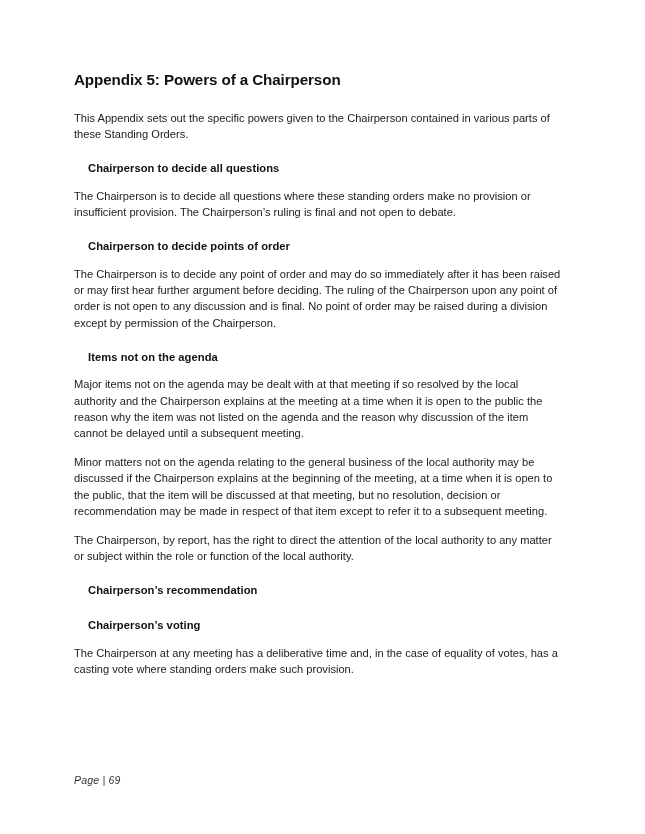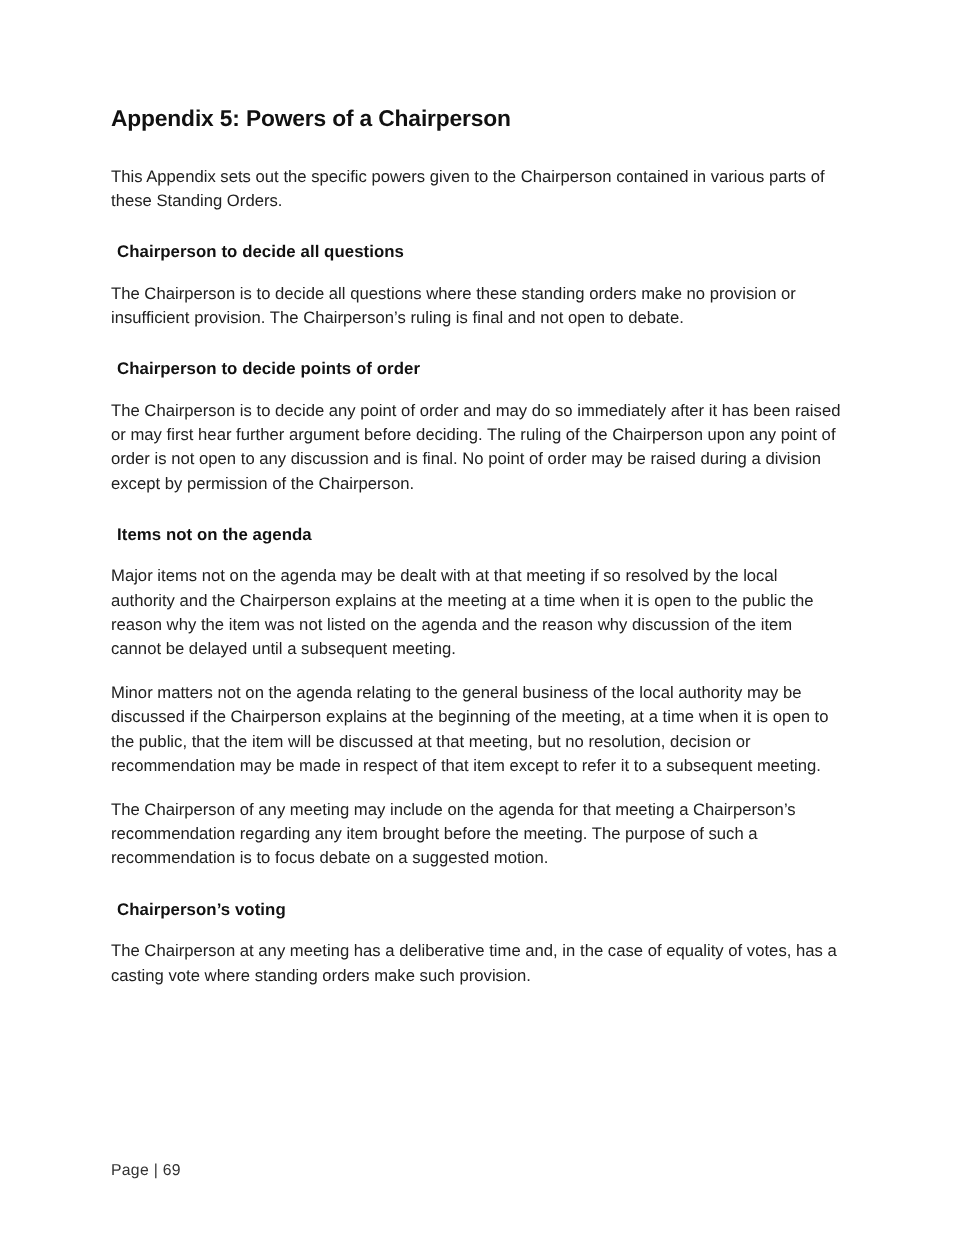--- a/index.html
+++ b/index.html
@@ -30,21 +30,21 @@
     font-weight: bold;
     color: #111111;
     letter-spacing: -0.1px;
     margin: 0 0 20px 0;
     line-height: 1.3;
   }
   .section-heading {
     font-size: 11.2px;
     font-weight: bold;
     color: #111111;
-    margin: 19px 0 11px 4px;
+    margin: 19px 0 11px 14px;
     line-height: 1.4;
     letter-spacing: 0.05px;
   }
   .para {
     font-size: 11.1px;
     font-weight: normal;
     color: #212121;
     line-height: 16.2px;
     margin: 0 0 13px 0;
     text-align: left;
@@ -57,20 +57,21 @@
     margin-top: 0;
     margin-bottom: 6px;
   }
   .footer {
     position: absolute;
     left: 74px;
     bottom: 48px;
     font-size: 10.5px;
     color: #333333;
     letter-spacing: 0.2px;
+    font-style: italic;
   }
 </style>
 </head>
 <body>
 
 <div class="page">
   <div class="content">
 
     <h1 class="doc-title">Appendix 5: Powers of a Chairperson</h1>
 
@@ -79,22 +80,23 @@
     <h2 class="section-heading">Chairperson to decide all questions</h2>
     <p class="para">The Chairperson is to decide all questions where these standing orders make no provision or insufficient provision. The Chairperson’s ruling is final and not open to debate.</p>
 
     <h2 class="section-heading">Chairperson to decide points of order</h2>
     <p class="para">The Chairperson is to decide any point of order and may do so immediately after it has been raised or may first hear further argument before deciding. The ruling of the Chairperson upon any point of order is not open to any discussion and is final. No point of order may be raised during a division except by permission of the Chairperson.</p>
 
     <h2 class="section-heading">Items not on the agenda</h2>
     <p class="para">Major items not on the agenda may be dealt with at that meeting if so resolved by the local authority and the Chairperson explains at the meeting at a time when it is open to the public the reason why the item was not listed on the agenda and the reason why discussion of the item cannot be delayed until a subsequent meeting.</p>
     <p class="para">Minor matters not on the agenda relating to the general business of the local authority may be discussed if the Chairperson explains at the beginning of the meeting, at a time when it is open to the public, that the item will be discussed at that meeting, but no resolution, decision or recommendation may be made in respect of that item except to refer it to a subsequent meeting.</p>
 
+    <p class="para">The Chairperson, by report, has the right to direct the attention of the local authority to any matter or subject within the role or function of the local authority.</p>
 
-    <p class="para">The Chairperson of any meeting may include on the agenda for that meeting a Chairperson’s recommendation regarding any item brought before the meeting. The purpose of such a recommendation is to focus debate on a suggested motion.</p>
+    <h2 class="section-heading">Chairperson’s recommendation</h2>
 
     <h2 class="section-heading">Chairperson’s voting</h2>
     <p class="para tight">The Chairperson at any meeting has a deliberative time and, in the case of equality of votes, has a casting vote where standing orders make such provision.</p>
 
   </div>
 
   <div class="footer">Page | 69</div>
 </div>
 
 </body></html>

